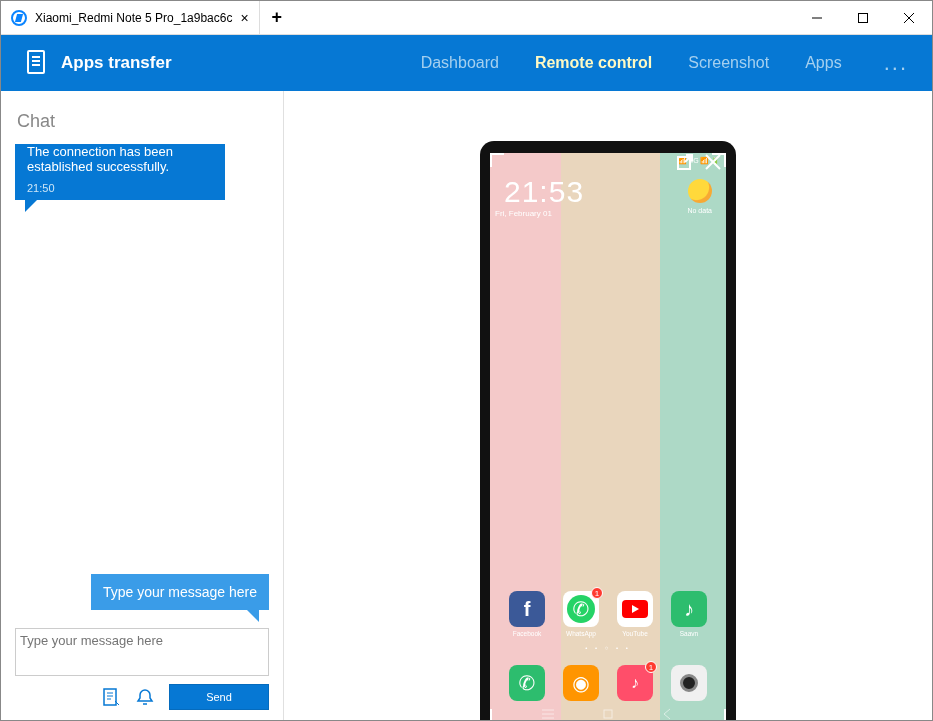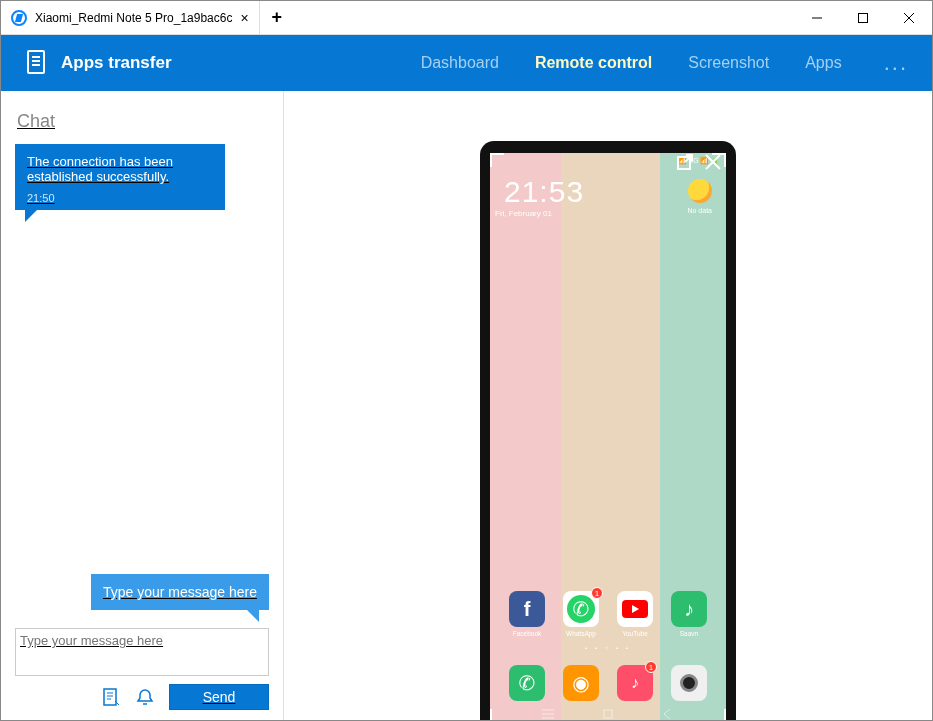--- a/index.html
+++ b/index.html
@@ -14,31 +14,31 @@
 .win-btn { width: 46px; display:flex; align-items:center; justify-content:center; cursor:pointer; }
 .win-btn svg { width: 12px; height: 12px; }
 .topbar { height: 56px; background: #0678d4; display:flex; align-items:center; padding: 0 24px; gap:8px; }
 .ft-icon { width:22px; height:26px; }
 .ft-label { color:#fff; font-size:17px; font-weight:600; margin-right: auto; margin-left:6px;}
 .nav { display:flex; gap:36px; align-items:center; }
 .nav-item { color:#a5d0ef; font-size:16px; cursor:pointer; }
 .nav-item.active { color:#fef9c3; font-weight:600; }
 .nav-more { color:#a5d0ef; font-size:22px; letter-spacing:2px; cursor:pointer; padding-left:6px; }
 .main { display:flex; height: calc(721px - 34px - 56px - 2px); }
-.sidebar { width: 283px; border-right: 1px solid #e0e0e0; padding: 20px 14px 10px 14px; display:flex; flex-direction:column;text-decoration:underline; }
+.sidebar { width: 283px; border-right: 1px solid #e0e0e0; padding: 20px 14px 10px 14px; display:flex; flex-direction:column; }
 .chat-title { color:#888; font-size:18px; margin-bottom:12px; padding-left:2px; }
-.bubble-out { background:#0678d4; color:#fff; padding:10px 12px 6px 12px; font-size:13px; position:relative; max-width: 210px; margin-bottom:auto; }
+.bubble-out { background:#0678d4; color:#fff; padding:0 12px 6px 12px; font-size:13px; position:relative; max-width: 210px; margin-bottom:auto; }
 .bubble-out .time { text-align:left; font-size:11px; color:#cde6f7; margin-top:8px; }
 .bubble-out::after { content:''; position:absolute; left:10px; bottom:-12px; border: 6px solid transparent; border-top-color:#0678d4; border-left-color:#0678d4; }
 .typebox { background:#3a9ce8; color:#fff; font-size:14px; padding:10px 12px; position:relative; margin-top:10px; max-width:210px; align-self:flex-end; }
 .typebox::after { content:''; position:absolute; right:10px; bottom:-12px; border:6px solid transparent; border-top-color:#3a9ce8; border-right-color:#3a9ce8;}
 .msg-input { width: 100%; height: 48px; border:1px solid #ccc; margin-top:18px; resize: none; padding:4px; font-size:13px; outline:none; }
 .send-row { display:flex; align-items:center; gap:14px; margin-top:8px; justify-content:flex-end; }
 .icon-btn { width:20px; height:20px; color:#0678d4; cursor:pointer; }
-.send-btn { background:#0678d4; color:#fff; border:1px solid #056bbd; width:100px; height:26px; font-size:14px; cursor:pointer; }
+.send-btn { background:#0678d4; color:#fff; border:1px solid #056bbd; width:100px; height:26px; font-size:11px; cursor:pointer; }
 .viewport { flex:1; display:flex; align-items:flex-start; justify-content:center; padding-top:50px; background:#fff; }
 .phone { width:256px; height:594px; background:#111; border-radius:14px; padding:12px 10px; position:relative; }
 .phone-ctrl { position:absolute; top:12px; right:14px; display:flex; gap:10px; z-index:5;}
 .phone-ctrl svg { width:18px; height:18px; stroke:#fff; fill:none; stroke-width:2; cursor:pointer; }
 .screen { width:100%; height:100%; background: linear-gradient(90deg, #f4c9c9 0 30%, #e9d6bd 30% 72%, #add9c6 72% 100%); position:relative; overflow:hidden; }
 .corner { position:absolute; width:14px; height:14px; border:2px solid #fff; }
 .c-tl { top:0; left:0; border-right:none; border-bottom:none;}
 .c-tr { top:0; right:0; border-left:none; border-bottom:none;}
 .c-bl { bottom:0; left:0; border-right:none; border-top:none;}
 .c-br { bottom:0; right:0; border-left:none; border-top:none;}

